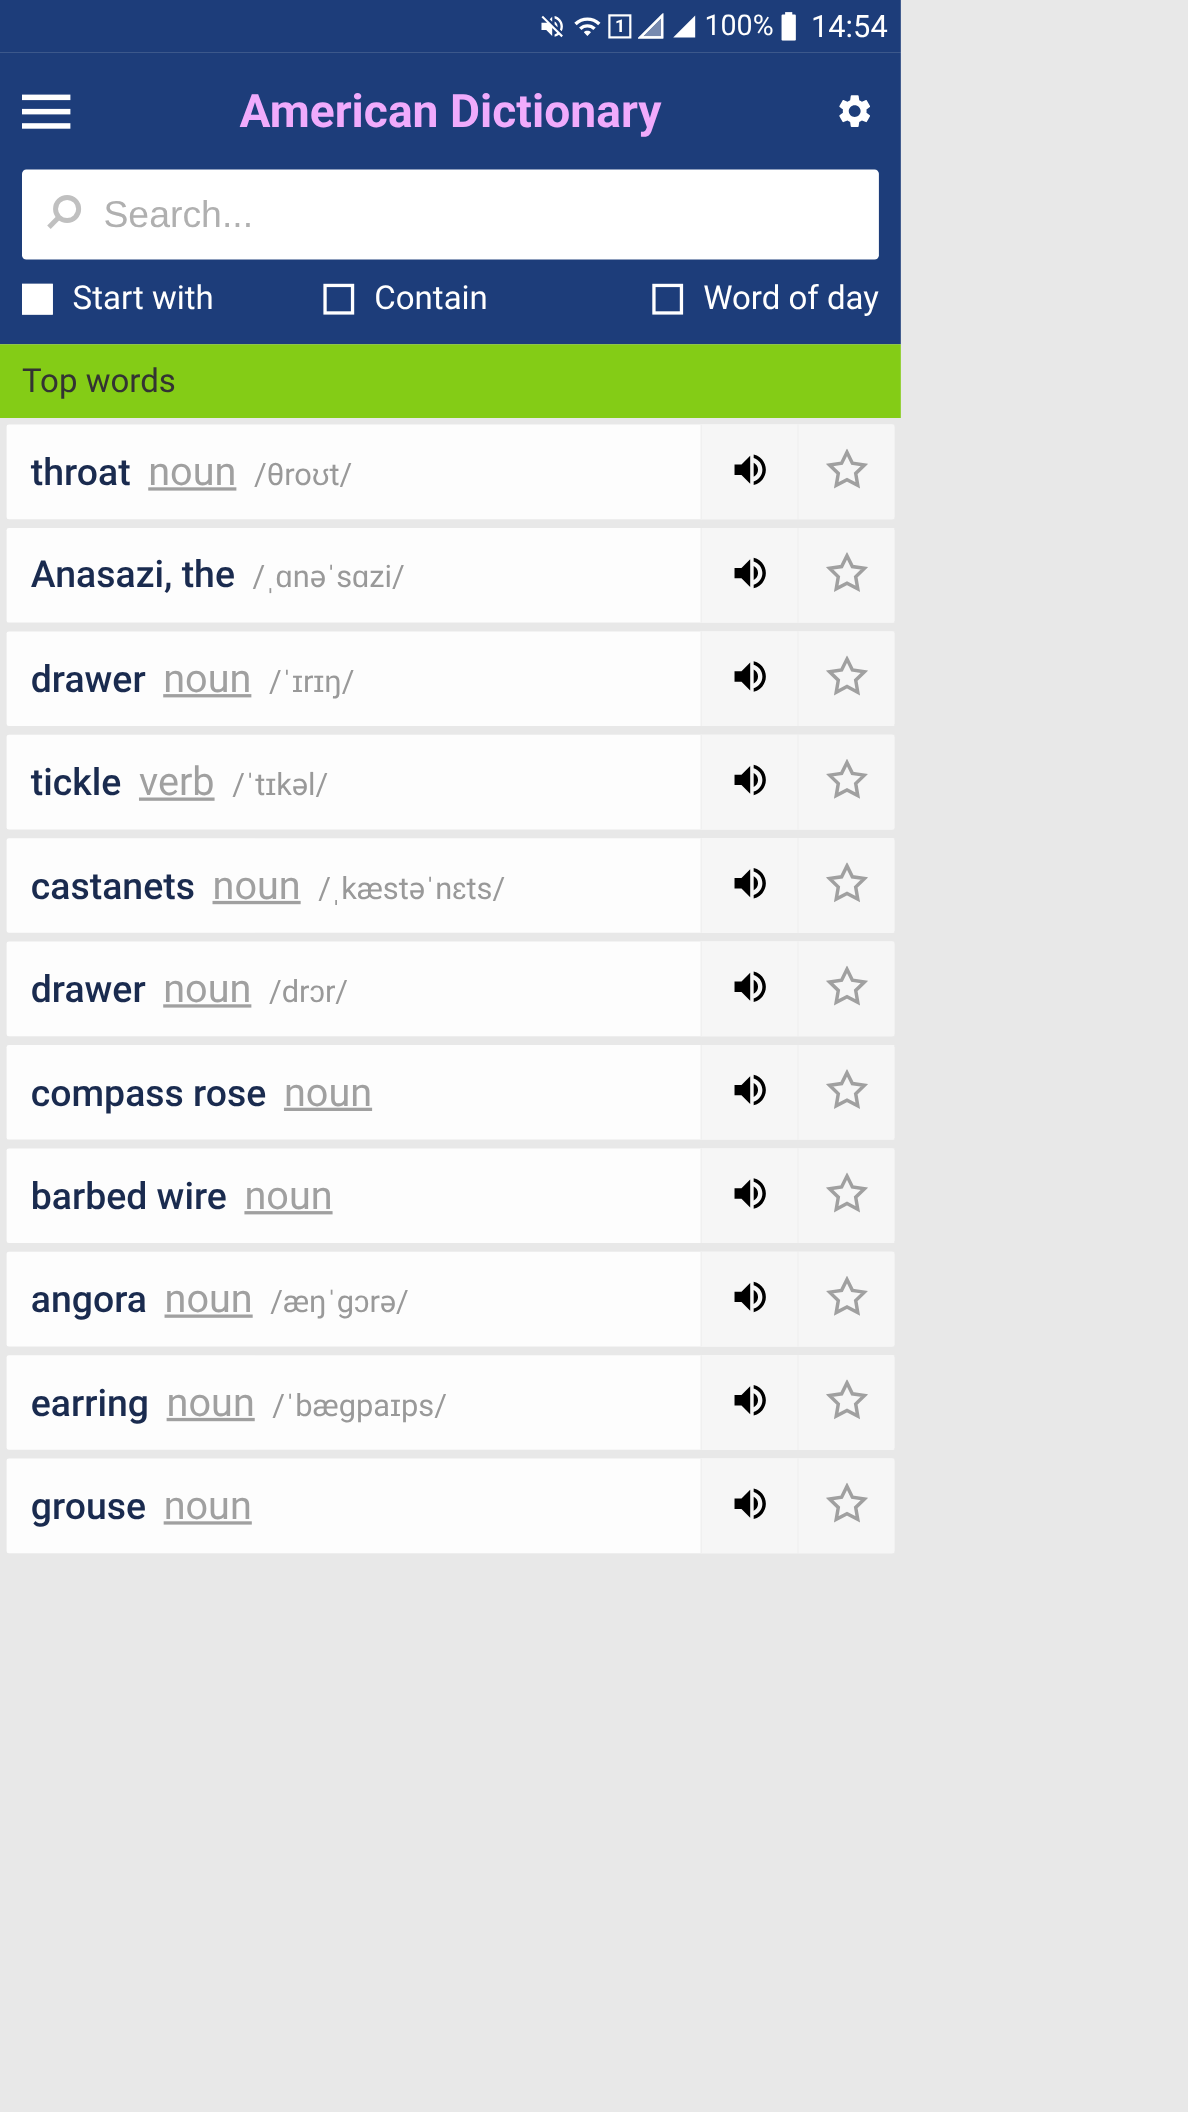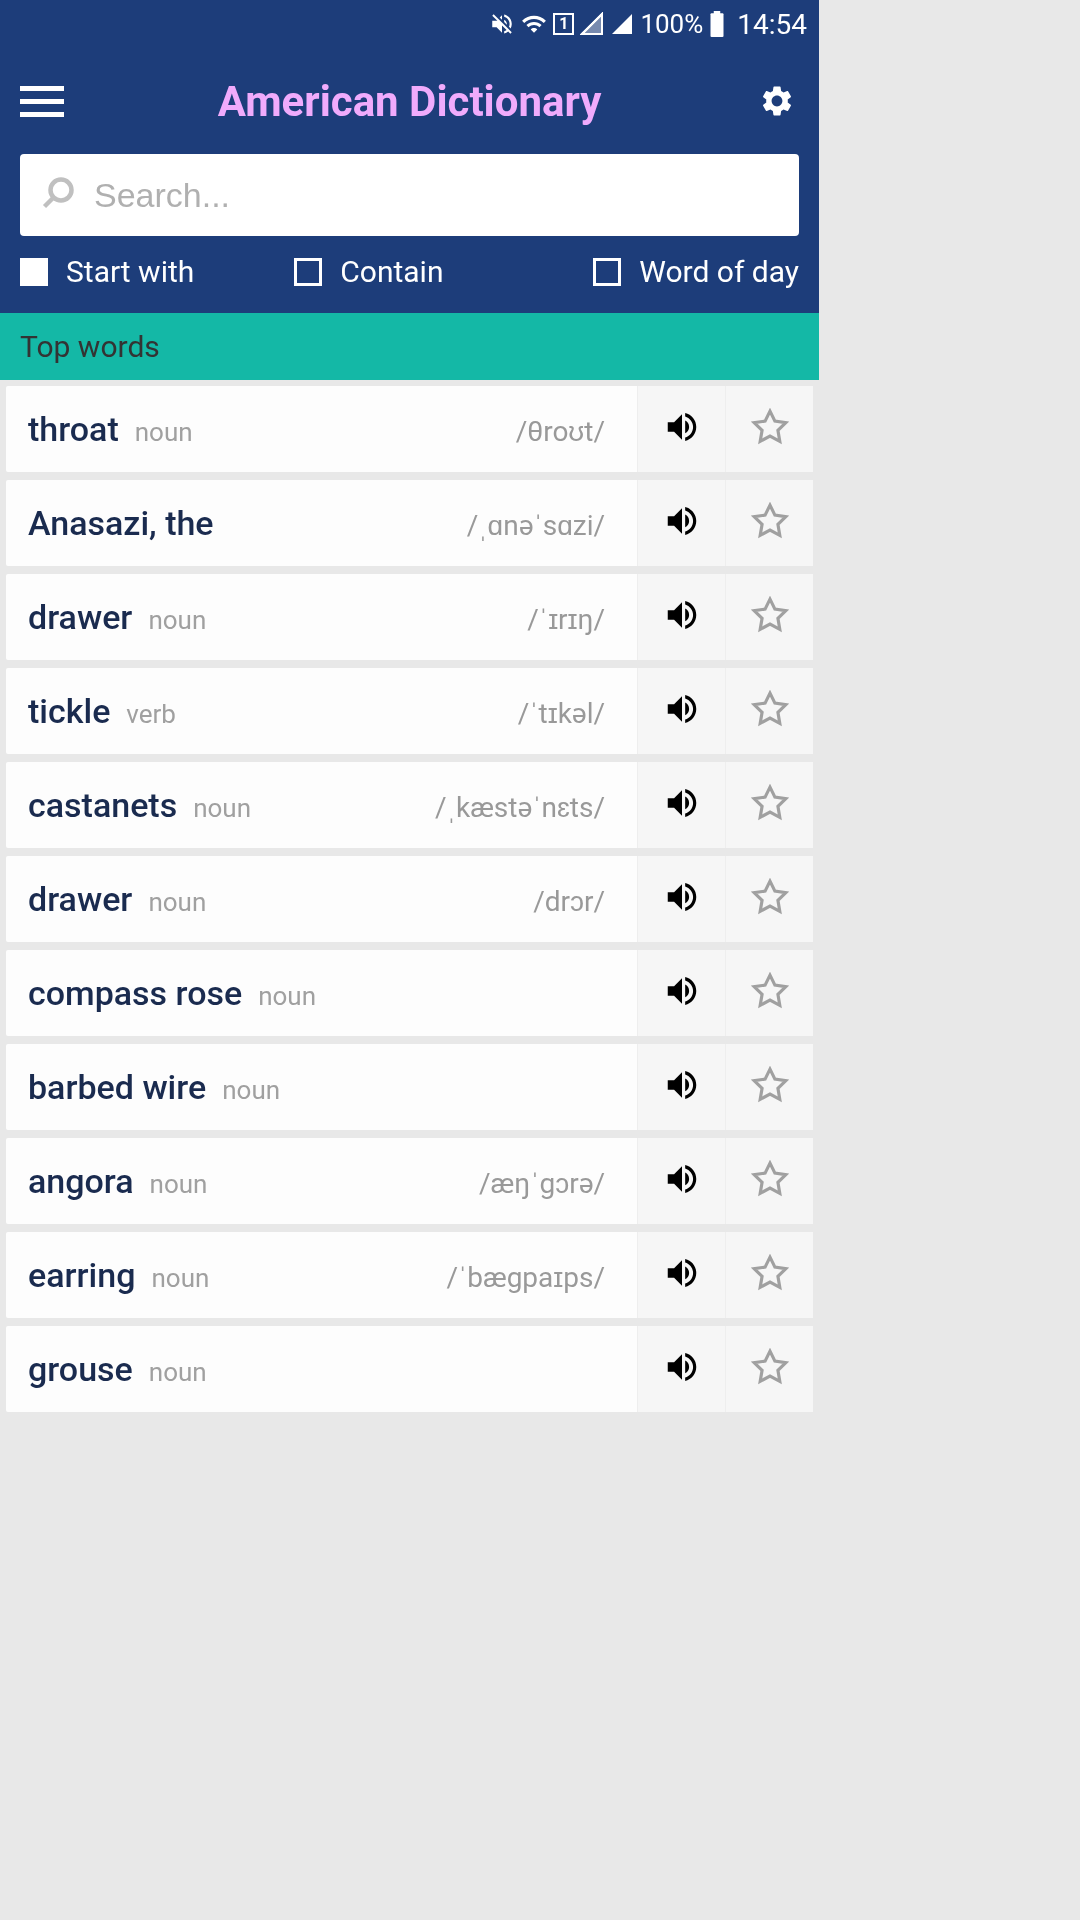--- a/index.html
+++ b/index.html
@@ -101,21 +101,21 @@
     .checkbox {
       width: 28px;
       height: 28px;
       border: 3px solid #fff;
       box-sizing: border-box;
     }
     .checkbox.checked {
       background: #fff;
     }
     .section-header {
-      background: #14b8a6;
+      background: #84cc16;
       padding: 16px 20px;
       font-size: 30px;
       color: #333;
     }
     .word-list {
       background: #e8e8e8;
     }
     .word-row {
       background: #fdfdfd;
       margin: 8px 6px;
@@ -134,32 +134,33 @@
       cursor: pointer;
       min-width: 0;
     }
     .word-text {
       font-size: 34px;
       color: #1a2b4f;
       font-weight: 500;
       white-space: nowrap;
     }
     .word-pos {
-      font-size: 26px;
+      font-size: 36px;
       color: #a0a0a0;
+      text-decoration: underline;
     }
     .word-phonetic {
       font-size: 28px;
       color: #999;
       margin-right: 10px;
       white-space: nowrap;
     }
     .word-phonetic-wrap {
       flex: 1;
-      text-align: right;
+      text-align: left;
       min-width: 0;
     }
     .action-btn {
       width: 88px;
       height: 86px;
       display: flex;
       align-items: center;
       justify-content: center;
       background: #f6f6f6;
       border-left: 1px solid #eee;

